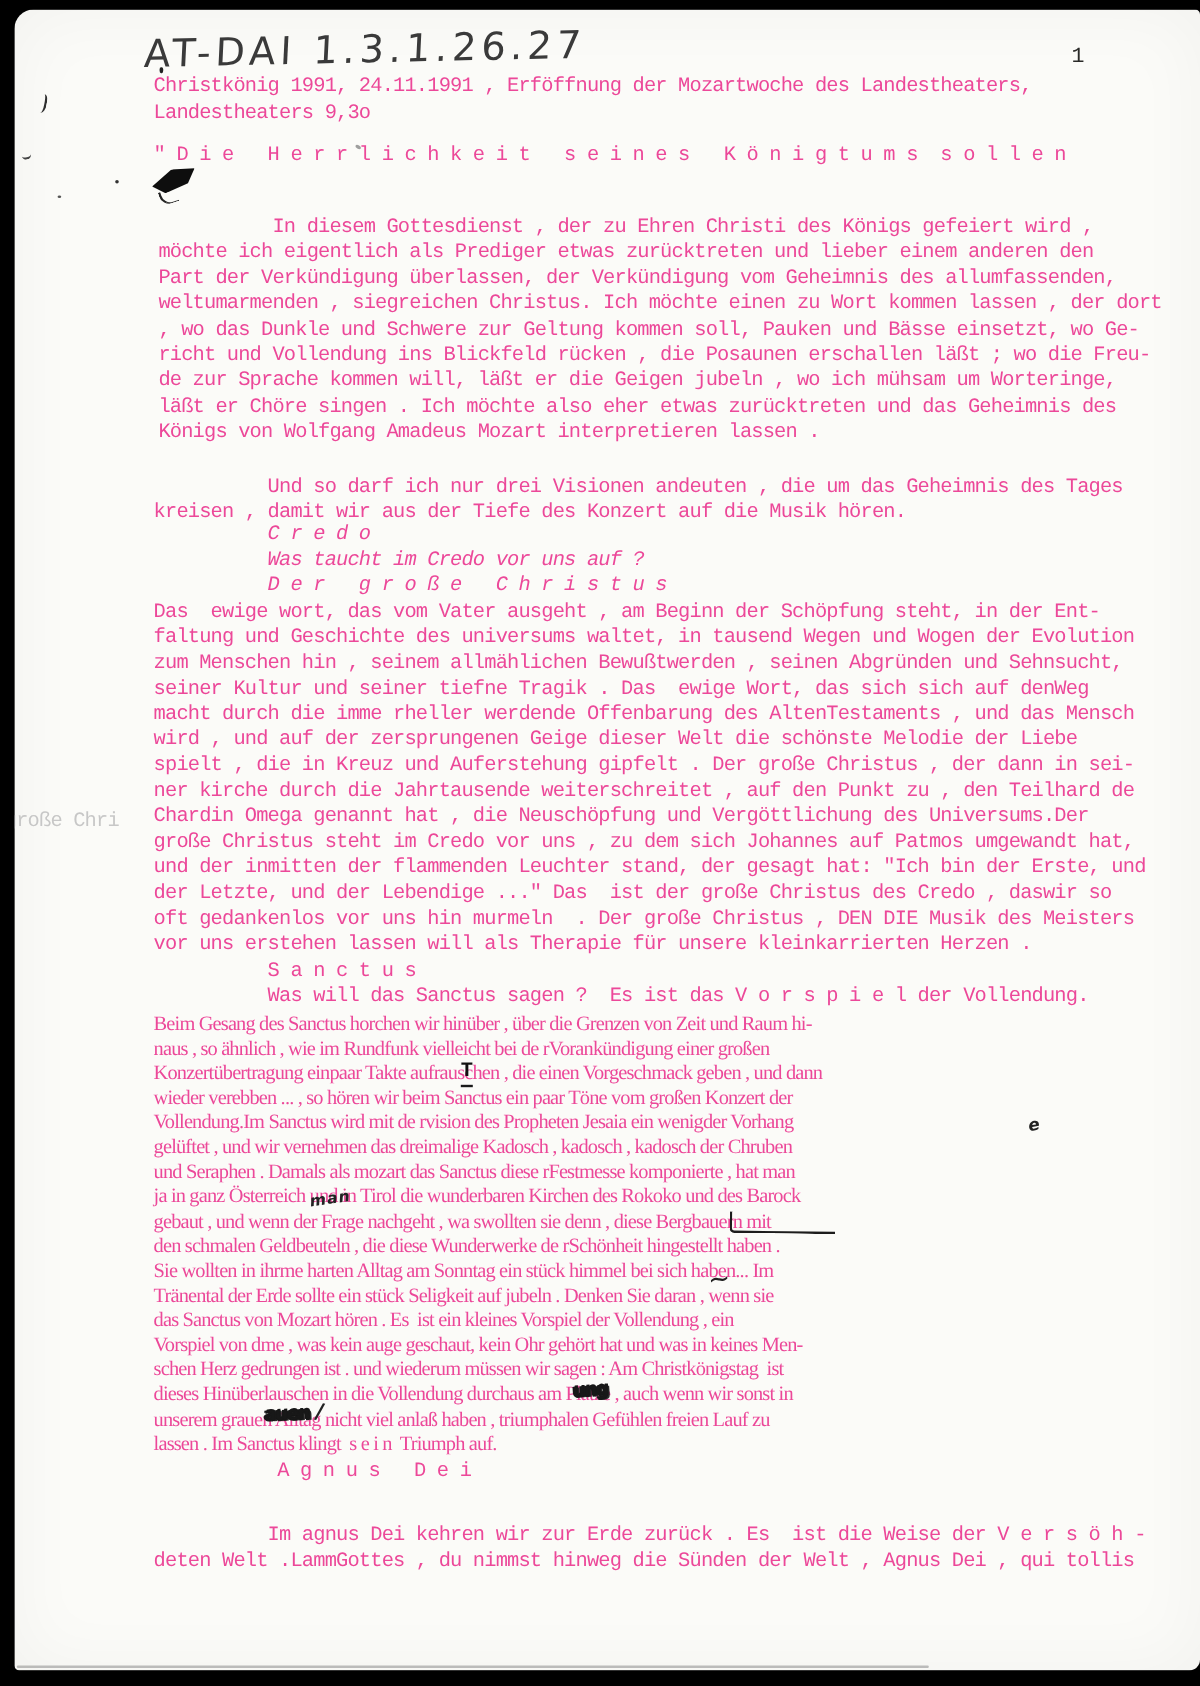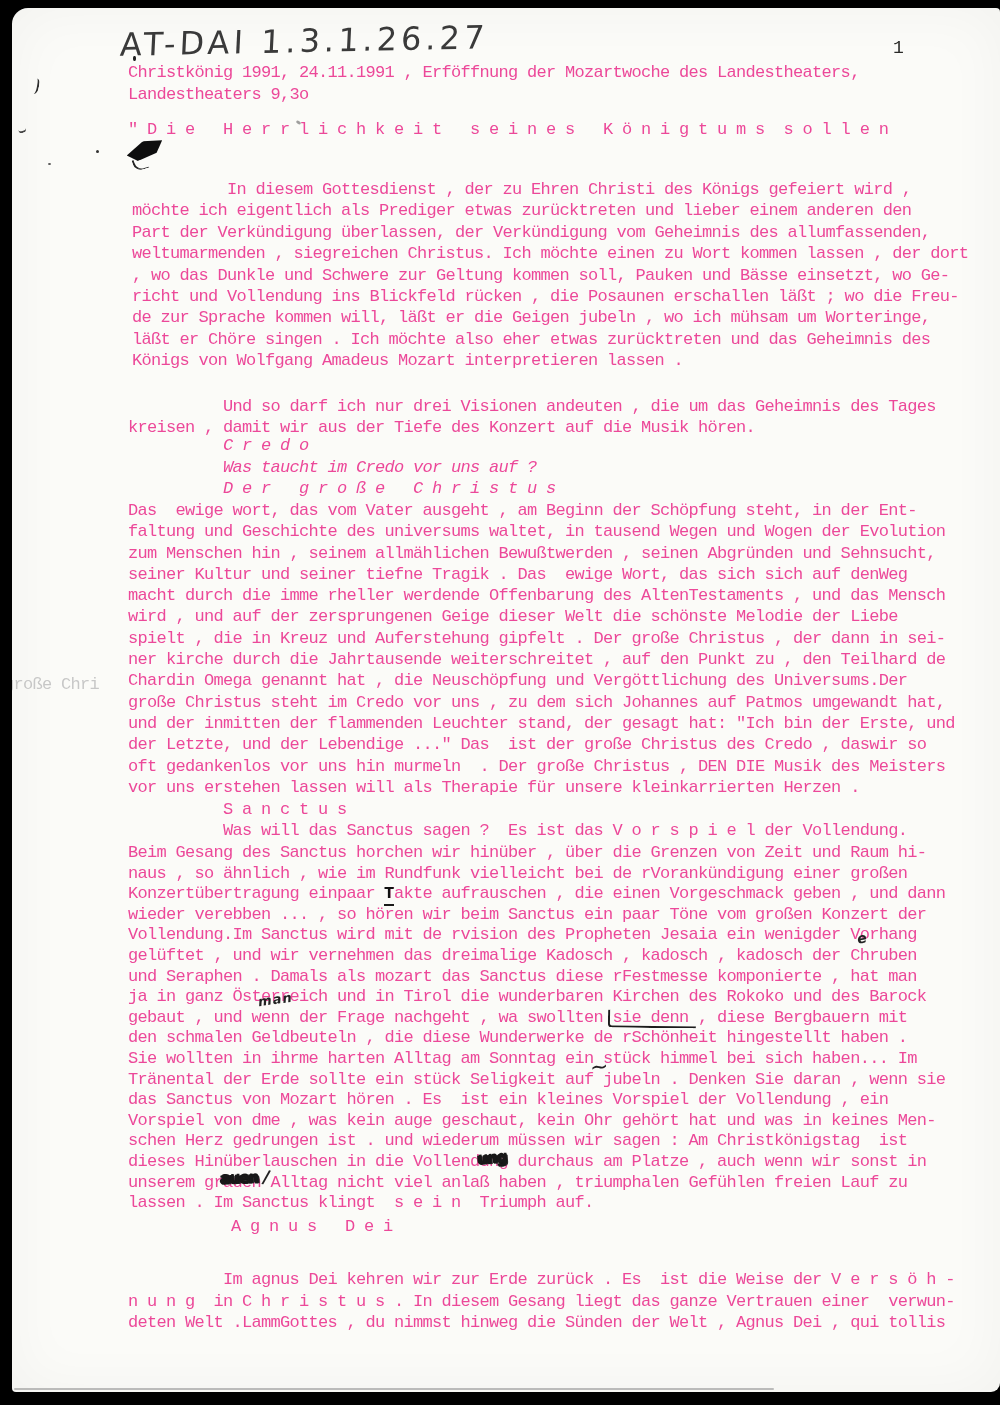--- a/index.html
+++ b/index.html
@@ -34,21 +34,21 @@
   .lh216 .tline{line-height:21.6px;}
   .lh213 .tline{line-height:21.3px;}
   .lh206 .tline{line-height:20.6px;}
   .title-block{left:128px;top:62px;}
   .quote-block{left:128px;top:119px;}
   .intro-block{left:116px;top:179px;margin-left:16px;}
   .visions-block{left:128px;top:396px;}
   .credo-head-block{left:128px;top:435px;font-style:italic;}
   .credo-body-block{left:128px;top:500px;}
   .sanctus-head-block{left:128px;top:799px;}
-  .sanctus-body-block{left:128px;top:843px;}
+  .sanctus-body-block{left:128px;top:843px;font-family:Liberation Serif, serif;}
   .agnus-head-block{left:136px;top:1216px;}
   .agnus-body-block{left:128px;top:1238px;margin-top:31px;}
   .page-number{
     position:absolute;left:893px;top:38px;
     font-family:"Liberation Mono","DejaVu Sans Mono",monospace;
     font-size:18px;color:#2a2a28;
   }
   
   .hand-id{
     position:absolute;left:120px;top:22px;
@@ -145,21 +145,21 @@
   <div class="tblock lh216 credo-head-block"><span class="tline">          C r e d o</span><span class="tline">          Was taucht im Credo vor uns auf ?</span><span class="tline">          D e r   g r o ß e   C h r i s t u s</span></div>
 
   <div class="tblock lh213 credo-body-block"><span class="tline">Das  ewige wort, das vom Vater ausgeht , am Beginn der Schöpfung steht, in der Ent-</span><span class="tline">faltung und Geschichte des universums waltet, in tausend Wegen und Wogen der Evolution</span><span class="tline">zum Menschen hin , seinem allmählichen Bewußtwerden , seinen Abgründen und Sehnsucht,</span><span class="tline">seiner Kultur und seiner tiefne Tragik . Das  ewige Wort, das sich sich auf denWeg</span><span class="tline">macht durch die imme rheller werdende Offenbarung des AltenTestaments , und das Mensch</span><span class="tline">wird , und auf der zersprungenen Geige dieser Welt die schönste Melodie der Liebe</span><span class="tline">spielt , die in Kreuz und Auferstehung gipfelt . Der große Christus , der dann in sei-</span><span class="tline">ner kirche durch die Jahrtausende weiterschreitet , auf den Punkt zu , den Teilhard de</span><span class="tline">Chardin Omega genannt hat , die Neuschöpfung und Vergöttlichung des Universums.Der</span><span class="tline">große Christus steht im Credo vor uns , zu dem sich Johannes auf Patmos umgewandt hat,</span><span class="tline">und der inmitten der flammenden Leuchter stand, der gesagt hat: "Ich bin der Erste, und</span><span class="tline">der Letzte, und der Lebendige ..." Das  ist der große Christus des Credo , daswir so</span><span class="tline">oft gedankenlos vor uns hin murmeln  . Der große Christus , DEN DIE Musik des Meisters</span><span class="tline">vor uns erstehen lassen will als Therapie für unsere kleinkarrierten Herzen .</span></div>
 
   <div class="tblock lh214 sanctus-head-block"><span class="tline">          S a n c t u s</span><span class="tline">          Was will das Sanctus sagen ?  Es ist das V o r s p i e l der Vollendung.</span></div>
 
   <div class="tblock lh206 sanctus-body-block"><span class="tline">Beim Gesang des Sanctus horchen wir hinüber , über die Grenzen von Zeit und Raum hi-</span><span class="tline">naus , so ähnlich , wie im Rundfunk vielleicht bei de rVorankündigung einer großen</span><span class="tline">Konzertübertragung einpaar Takte aufrauschen , die einen Vorgeschmack geben , und dann</span><span class="tline">wieder verebben ... , so hören wir beim Sanctus ein paar Töne vom großen Konzert der</span><span class="tline">Vollendung.Im Sanctus wird mit de rvision des Propheten Jesaia ein wenigder Vorhang</span><span class="tline">gelüftet , und wir vernehmen das dreimalige Kadosch , kadosch , kadosch der Chruben</span><span class="tline">und Seraphen . Damals als mozart das Sanctus diese rFestmesse komponierte , hat man</span><span class="tline">ja in ganz Österreich und in Tirol die wunderbaren Kirchen des Rokoko und des Barock</span><span class="tline">gebaut , und wenn der Frage nachgeht , wa swollten sie denn , diese Bergbauern mit</span><span class="tline">den schmalen Geldbeuteln , die diese Wunderwerke de rSchönheit hingestellt haben .</span><span class="tline">Sie wollten in ihrme harten Alltag am Sonntag ein stück himmel bei sich haben... Im</span><span class="tline">Tränental der Erde sollte ein stück Seligkeit auf jubeln . Denken Sie daran , wenn sie</span><span class="tline">das Sanctus von Mozart hören . Es  ist ein kleines Vorspiel der Vollendung , ein</span><span class="tline">Vorspiel von dme , was kein auge geschaut, kein Ohr gehört hat und was in keines Men-</span><span class="tline">schen Herz gedrungen ist . und wiederum müssen wir sagen : Am Christkönigstag  ist</span><span class="tline">dieses Hinüberlauschen in die Vollendung durchaus am Platze , auch wenn wir sonst in</span><span class="tline">unserem grauen Alltag nicht viel anlaß haben , triumphalen Gefühlen freien Lauf zu</span><span class="tline">lassen . Im Sanctus klingt  s e i n  Triumph auf.</span></div>
 
   <div class="tblock lh216 agnus-head-block"><span class="tline">          A g n u s   D e i</span></div>
 
-  <div class="tblock lh216 agnus-body-block"><span class="tline">          Im agnus Dei kehren wir zur Erde zurück . Es  ist die Weise der V e r s ö h -</span><span class="tline">n u n g  in C h r i s t u s . In diesem Gesang liegt das ganze Vertrauen einer  verwun-</span><span class="tline">deten Welt .LammGottes , du nimmst hinweg die Sünden der Welt , Agnus Dei , qui tollis</span></div>
+  <div class="tblock lh216 agnus-body-block"><span class="tline">          Im agnus Dei kehren wir zur Erde zurück . Es  ist die Weise der V e r s ö h -</span><span class="tline">deten Welt .LammGottes , du nimmst hinweg die Sünden der Welt , Agnus Dei , qui tollis</span></div>
 
   <span class="hand ann-t">T</span>
   <span class="hand ann-e">e</span>
   <span class="hand ann-man">man</span>
   <div class="hand ann-underline"></div>
   <span class="hand ann-tilde">~</span>
   <span class="hand scribble ann-ung">ung</span>
   <span class="hand scribble ann-auen">auen</span>
   <span class="hand ann-slash">/</span>
 

